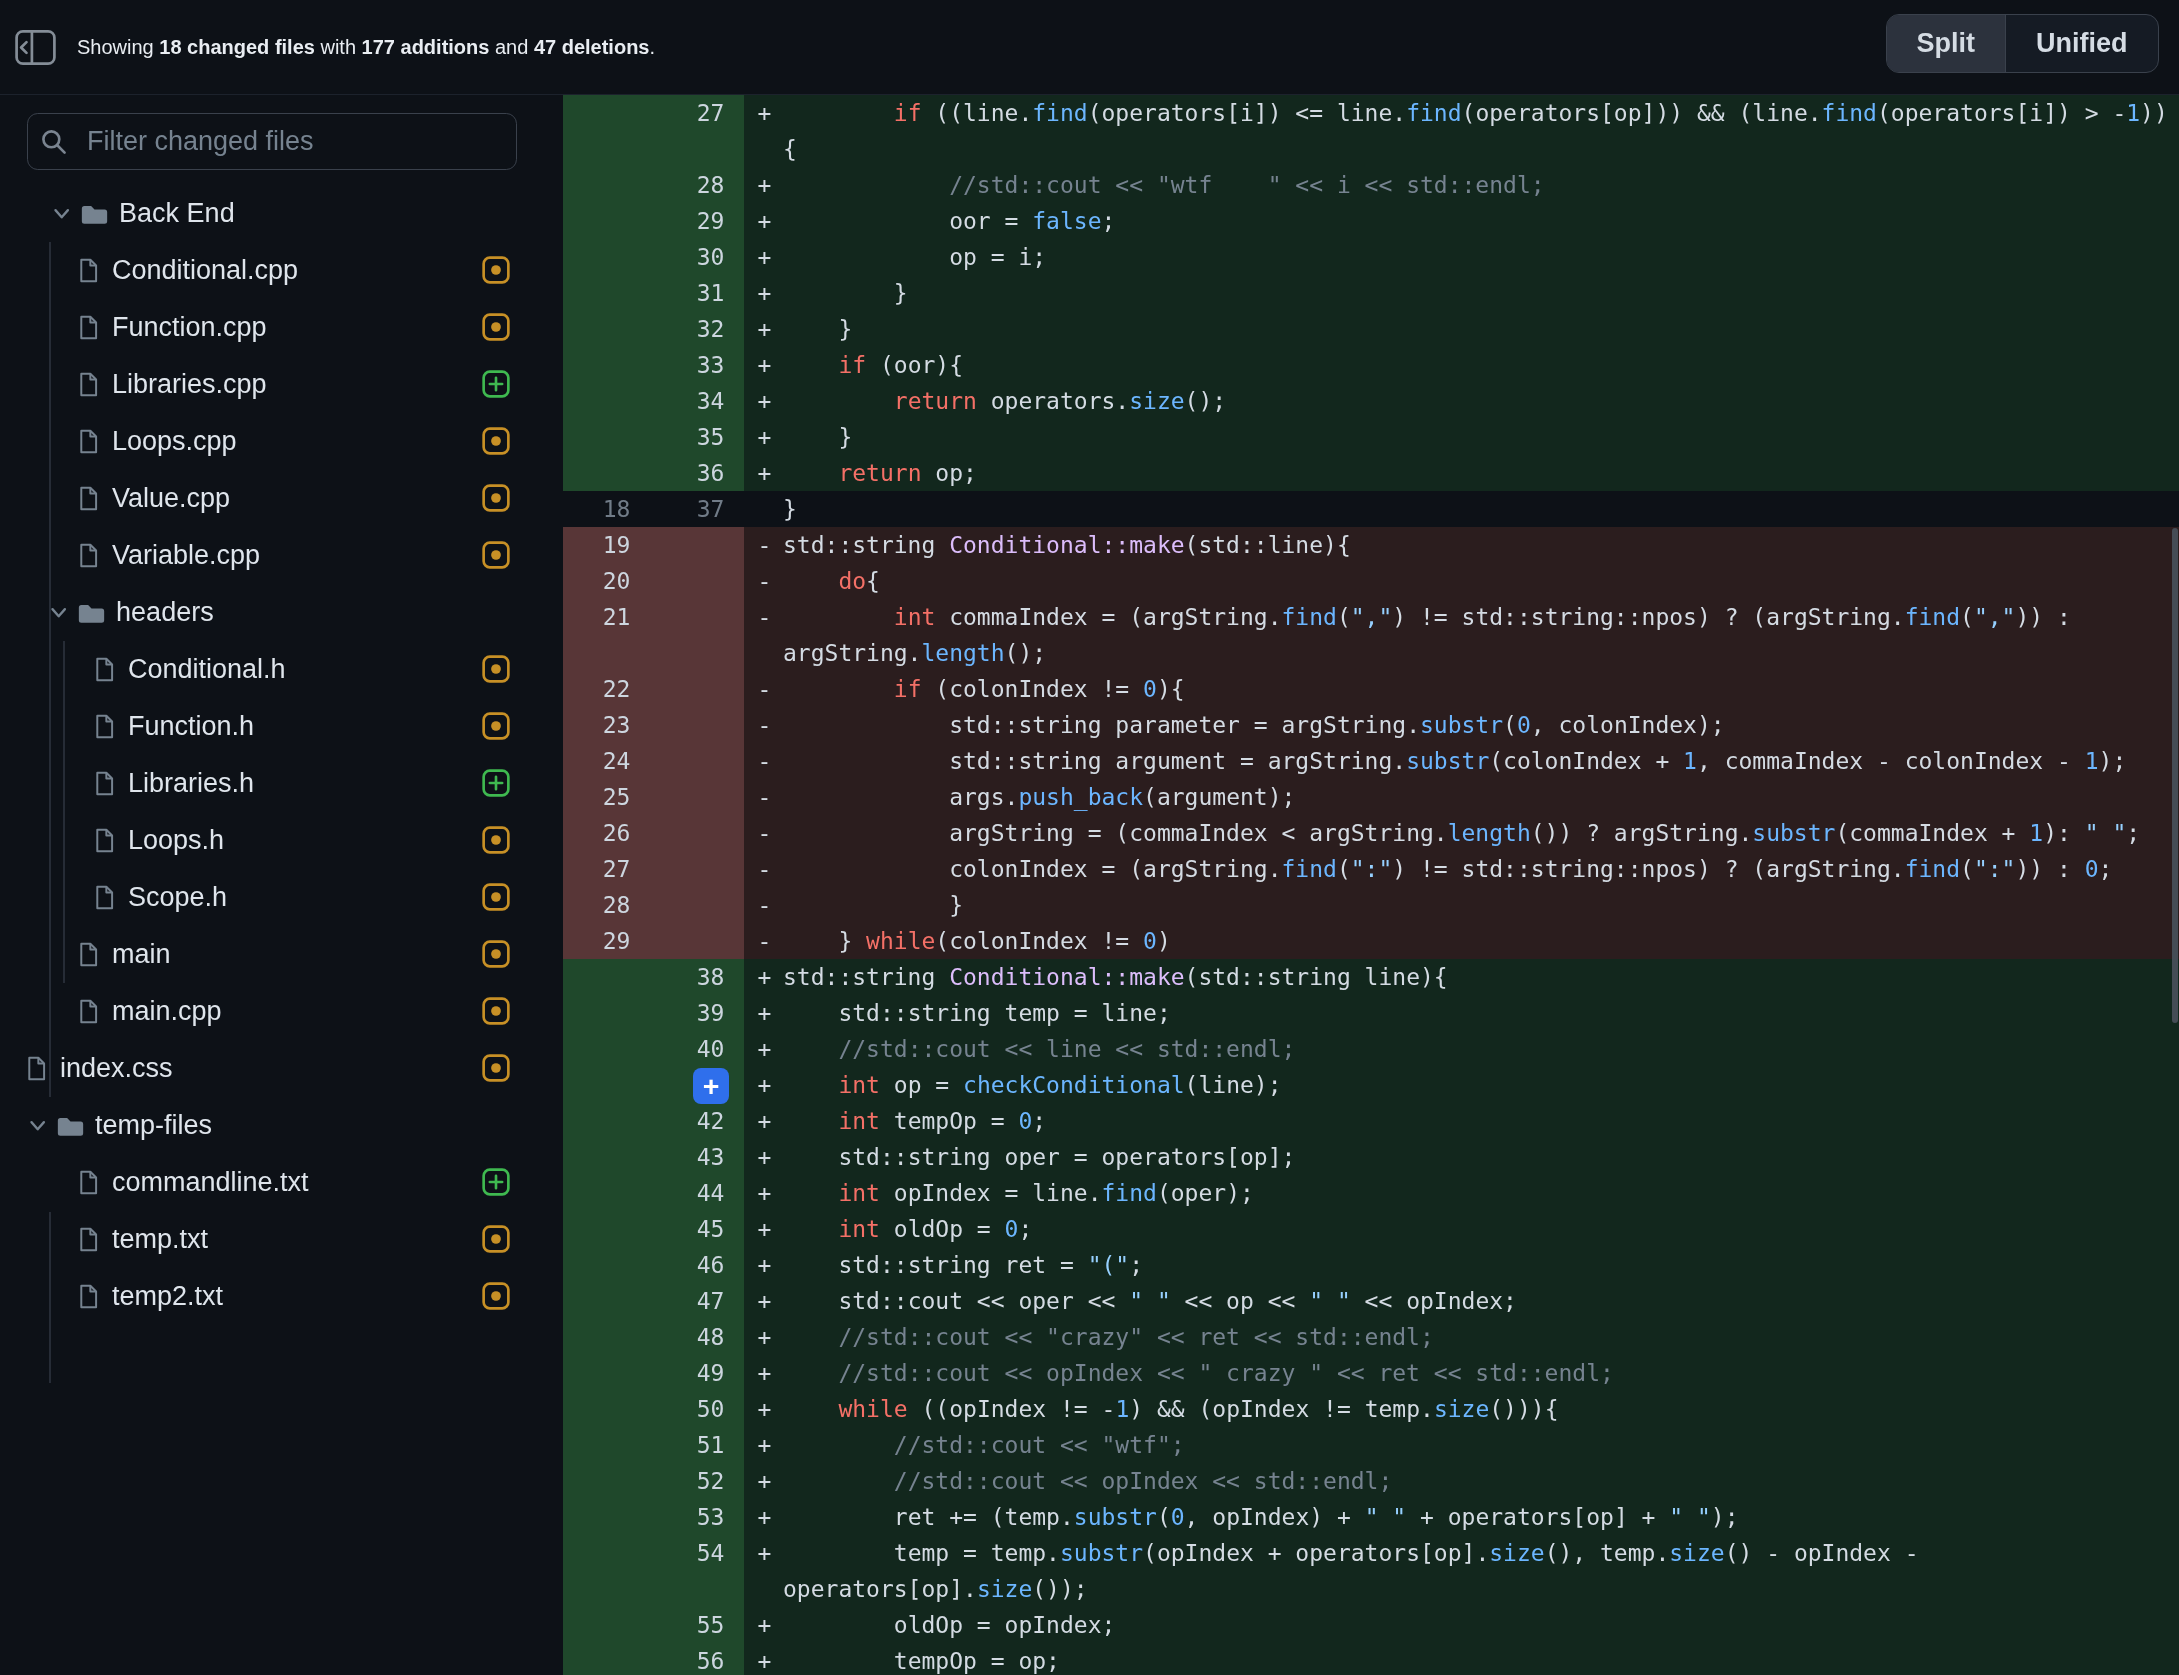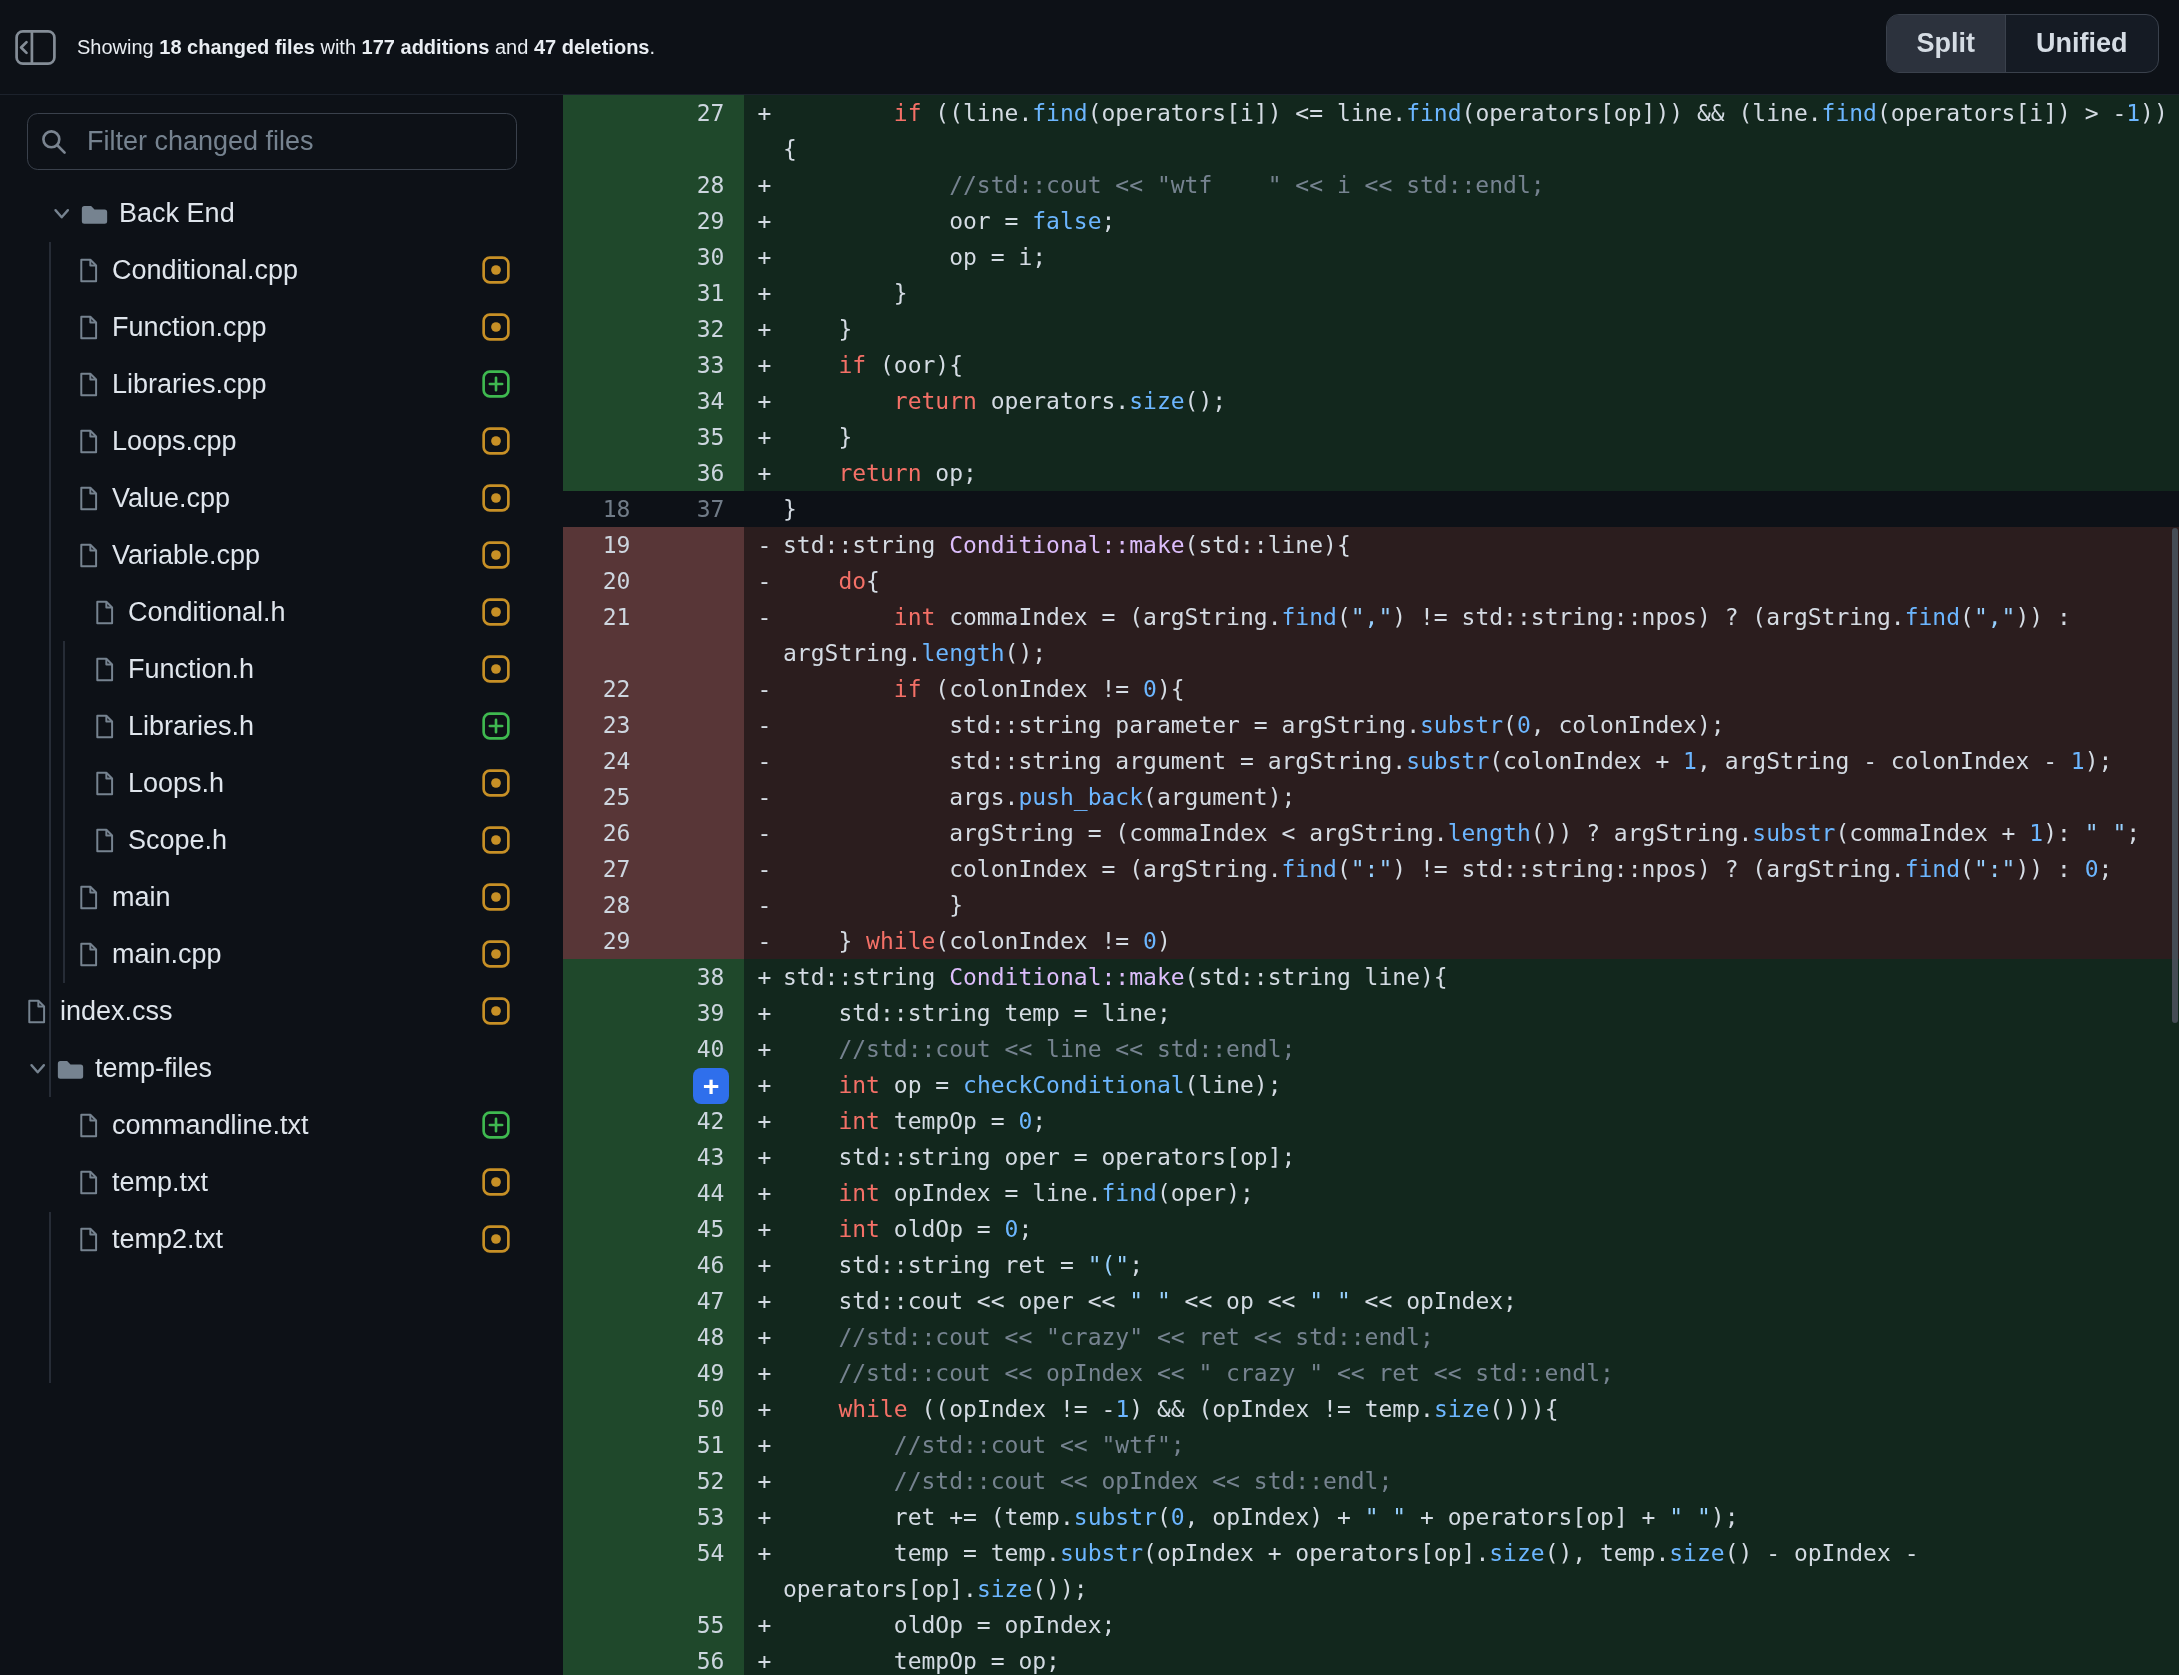--- a/index.html
+++ b/index.html
@@ -174,20 +174,33 @@
             <path d="M4 2 h11 l7 7 v19 H4 z" stroke="#768390" stroke-width="2.4" stroke-linejoin="round"></path>
             <path d="M15 2 v7 h7" stroke="#768390" stroke-width="2.4" stroke-linejoin="round"></path>
           </svg>
         </span>
         <span class="lbl">Variable.cpp</span>
         <span class="badge"><svg width="30" height="30" viewBox="0 0 34 34" fill="none">
             <rect x="3" y="3" width="28" height="28" rx="7" stroke="#c79026" stroke-width="3"></rect>
             <circle cx="17" cy="17" r="5.5" fill="#c79026"></circle>
           </svg></span>
       </div>
+      <div class="titem" style="padding-left: 48px;">
+        <span class="chev">
+          <svg width="21.4" height="21.4" viewBox="0 0 24 24" fill="none">
+            <polyline points="5,8 12,16 19,8" stroke="#768390" stroke-width="2.6" stroke-linecap="round" stroke-linejoin="round"></polyline>
+          </svg>
+        </span>
+        <span class="fold">
+          <svg width="27" height="21.4" viewBox="0 0 32 24">
+            <path d="M1 6 a3 3 0 0 1 3 -3 h8 l4 4 h12 a3 3 0 0 1 3 3 v11 a3 3 0 0 1 -3 3 H4 a3 3 0 0 1 -3 -3 z" fill="#768390"></path>
+          </svg>
+        </span>
+        <span class="lbl">headers</span>
+      </div>
       <div class="titem" style="padding-left: 94px;">
         <span class="ficon">
           <svg width="21.4" height="27" viewBox="0 0 26 30" fill="none">
             <path d="M4 2 h11 l7 7 v19 H4 z" stroke="#768390" stroke-width="2.4" stroke-linejoin="round"></path>
             <path d="M15 2 v7 h7" stroke="#768390" stroke-width="2.4" stroke-linejoin="round"></path>
           </svg>
         </span>
         <span class="lbl">Conditional.h</span>
         <span class="badge"><svg width="30" height="30" viewBox="0 0 34 34" fill="none">
             <rect x="3" y="3" width="28" height="28" rx="7" stroke="#c79026" stroke-width="3"></rect>
@@ -418,21 +431,21 @@
         <div class="code"><span class="sign">-</span><span class="tok-p">        </span><span class="tok-k">if</span><span class="tok-p"> (colonIndex != </span><span class="tok-c">0</span><span class="tok-p">){</span></div>
       </div>
       <div class="drow del">
         <span class="g go">23</span>
         <span class="g gn"></span>
         <div class="code"><span class="sign">-</span><span class="tok-p">            std::string parameter = argString.</span><span class="tok-f">substr</span><span class="tok-p">(</span><span class="tok-c">0</span><span class="tok-p">, colonIndex);</span></div>
       </div>
       <div class="drow del">
         <span class="g go">24</span>
         <span class="g gn"></span>
-        <div class="code"><span class="sign">-</span><span class="tok-p">            std::string argument = argString.</span><span class="tok-f">substr</span><span class="tok-p">(colonIndex + </span><span class="tok-c">1</span><span class="tok-p">, argString - colonIndex - </span><span class="tok-c">1</span><span class="tok-p">);</span></div>
+        <div class="code"><span class="sign">-</span><span class="tok-p">            std::string argument = argString.</span><span class="tok-f">substr</span><span class="tok-p">(colonIndex + </span><span class="tok-c">1</span><span class="tok-p">, commaIndex - colonIndex - </span><span class="tok-c">1</span><span class="tok-p">);</span></div>
       </div>
       <div class="drow del">
         <span class="g go">25</span>
         <span class="g gn"></span>
         <div class="code"><span class="sign">-</span><span class="tok-p">            args.</span><span class="tok-f">push_back</span><span class="tok-p">(argument);</span></div>
       </div>
       <div class="drow del">
         <span class="g go">26</span>
         <span class="g gn"></span>
         <div class="code"><span class="sign">-</span><span class="tok-p">            argString = (commaIndex &lt; argString.</span><span class="tok-f">length</span><span class="tok-p">()) ? argString.</span><span class="tok-f">substr</span><span class="tok-p">(commaIndex + </span><span class="tok-c">1</span><span class="tok-p">): </span><span class="tok-s">" "</span><span class="tok-p">;</span></div>

